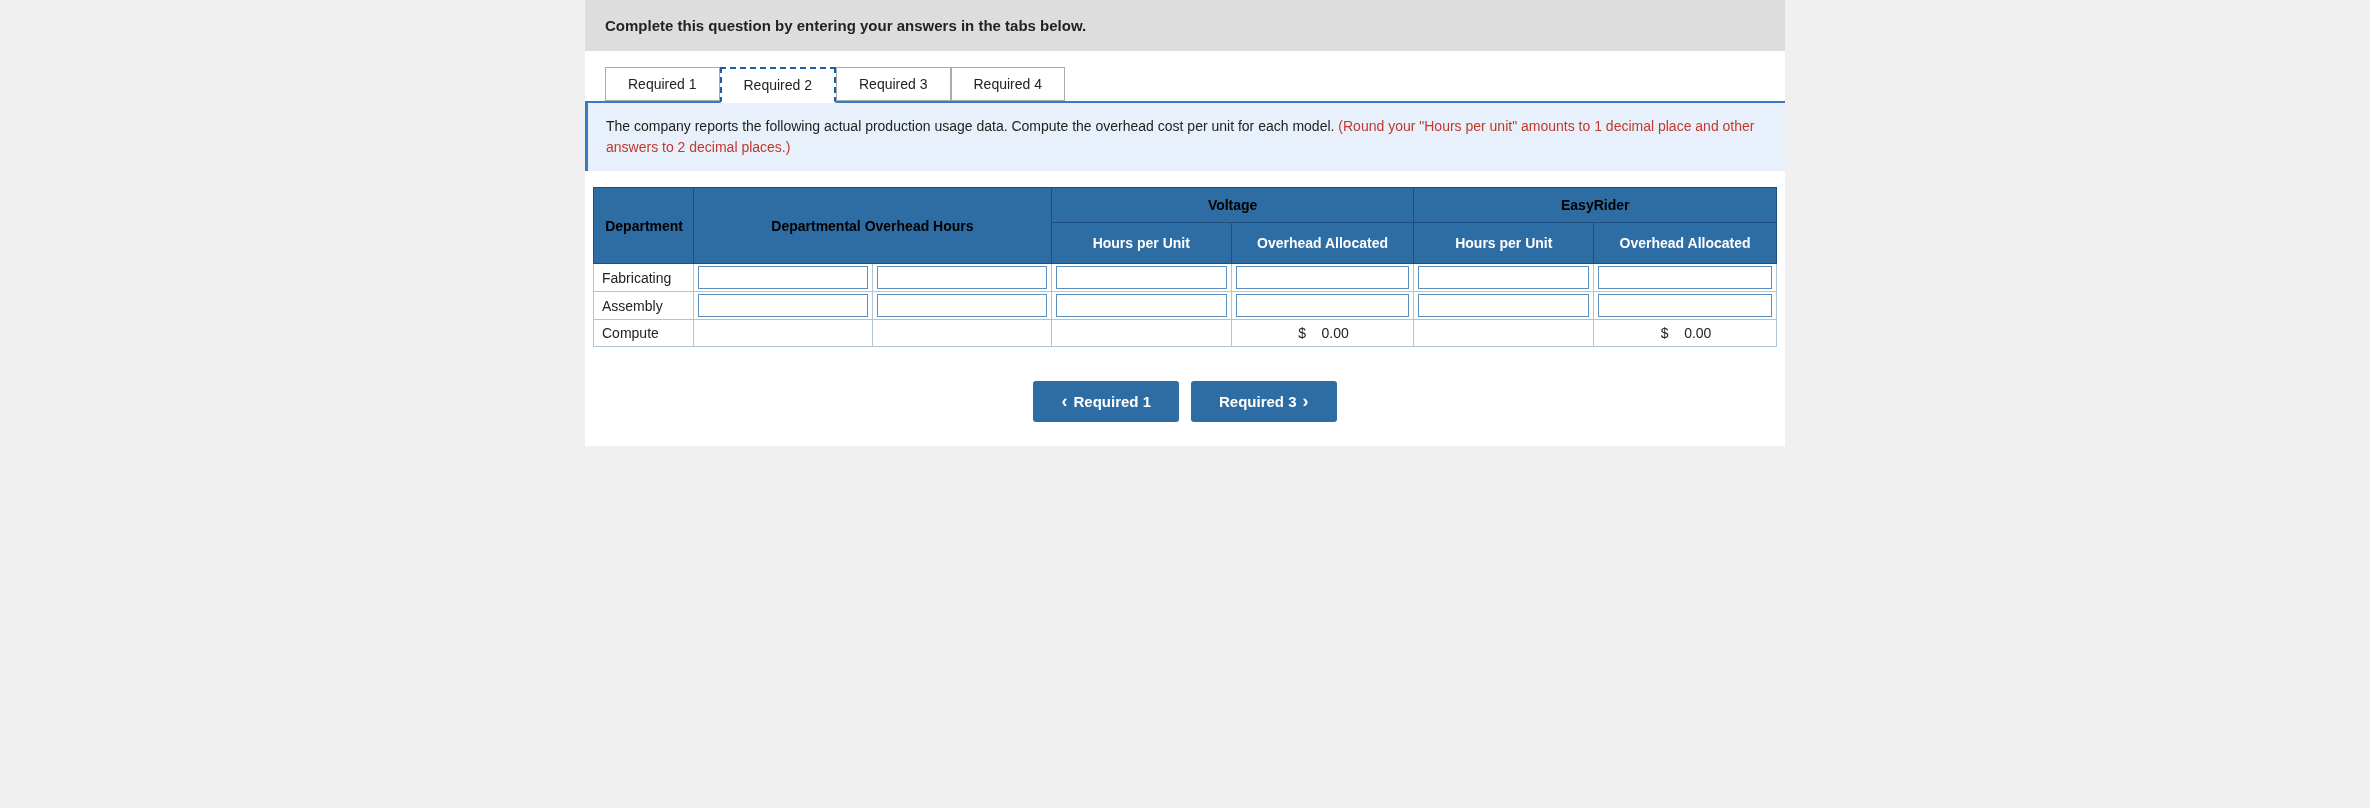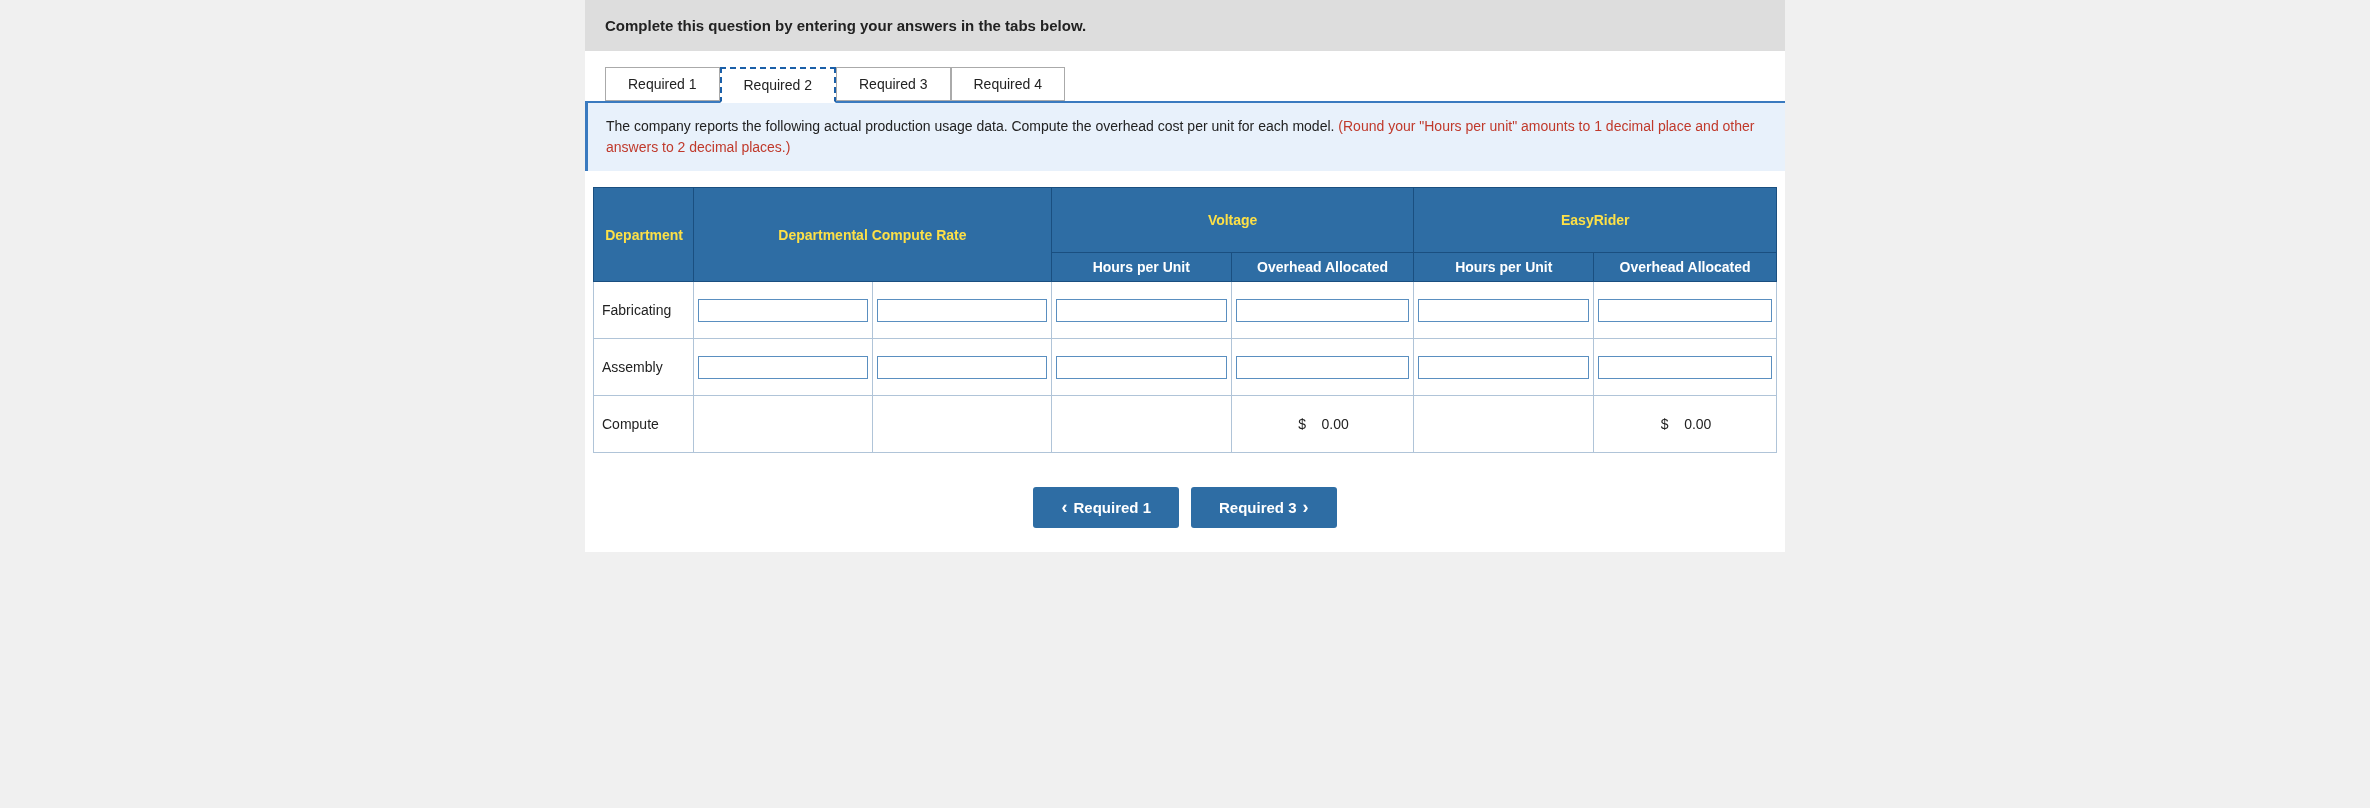--- a/index.html
+++ b/index.html
@@ -63,47 +63,47 @@
     }
     .table-section {
       padding: 16px 8px 16px 8px;
     }
     table {
       border-collapse: collapse;
       width: 100%;
     }
     .header-row-1 th {
       background: #2e6da4;
-      color: #fde047;
+      color: #000000;
       font-weight: bold;
       text-align: center;
-      padding: 24px 10px;
+      padding: 9px 10px;
       border: 1px solid #1a4f80;
       font-size: 14px;
     }
     .header-row-2 th {
       background: #2e6da4;
       color: #fff;
       font-weight: bold;
       text-align: center;
-      padding: 6px 10px;
+      padding: 12px 10px;
       border: 1px solid #1a4f80;
       font-size: 14px;
     }
     .header-row-1 th.dept-col {
       background: #2e6da4;
       vertical-align: middle;
     }
     .header-row-1 th.rate-col {
       background: #2e6da4;
       vertical-align: middle;
     }
     tbody td {
       border: 1px solid #b0c4d8;
-      padding: 20px 8px;
+      padding: 5px 8px;
       background: #fff;
       font-size: 14px;
     }
     tbody td.dept-name {
       font-weight: normal;
       min-width: 100px;
     }
     tbody td.input-cell {
       padding: 2px 4px;
     }
@@ -176,21 +176,21 @@
   </div>
 
   <div class="table-section">
     <table>
       <thead>
         <tr class="header-row-1">
           <th class="dept-col left-align" rowspan="2">
             <span>Department</span>
           </th>
           <th class="rate-col" colspan="2" rowspan="2">
-            <span>Departmental Compute Rate</span>
+            <span>Departmental Overhead Hours</span>
           </th>
           <th colspan="2">
             <span>Voltage</span>
           </th>
           <th colspan="2">
             <span>EasyRider</span>
           </th>
         </tr>
         <tr class="header-row-2">
           <th>

